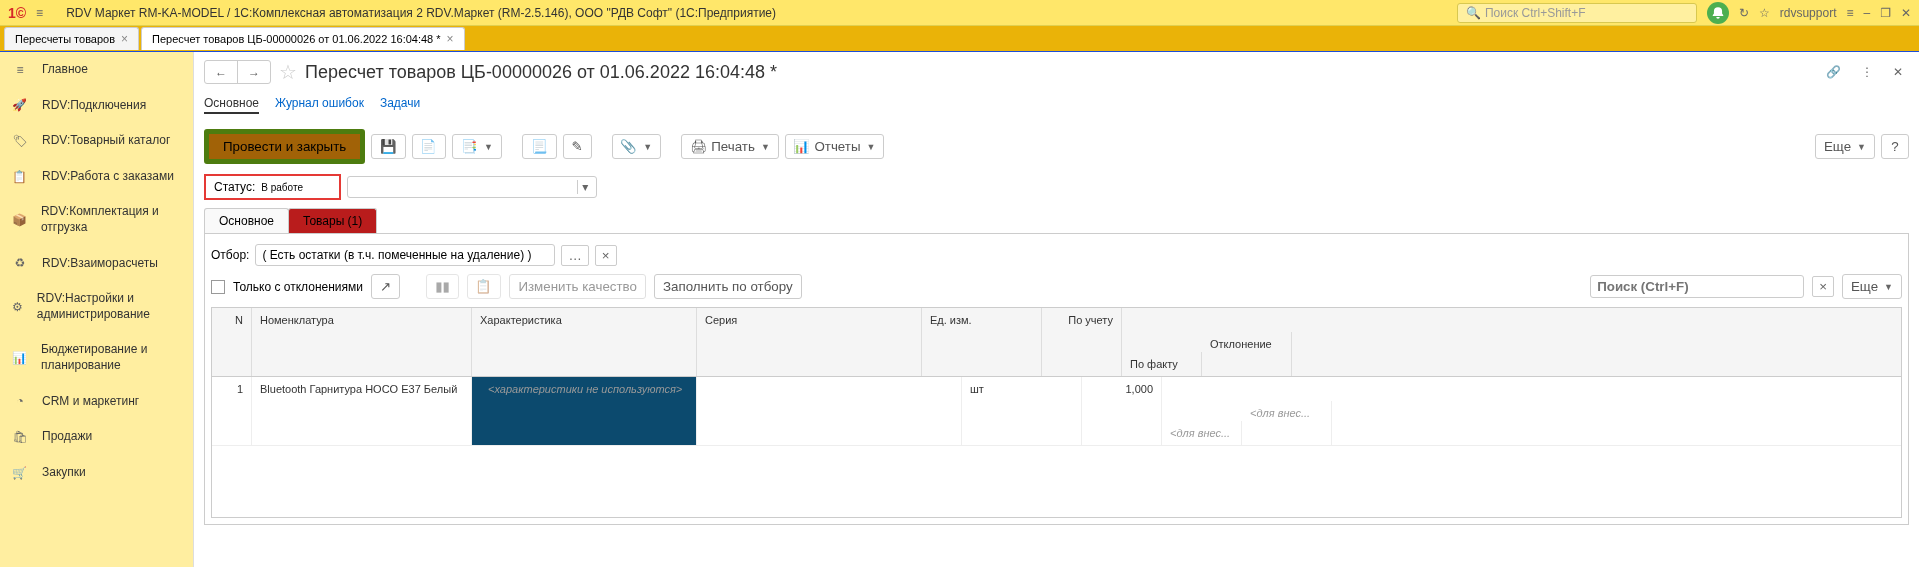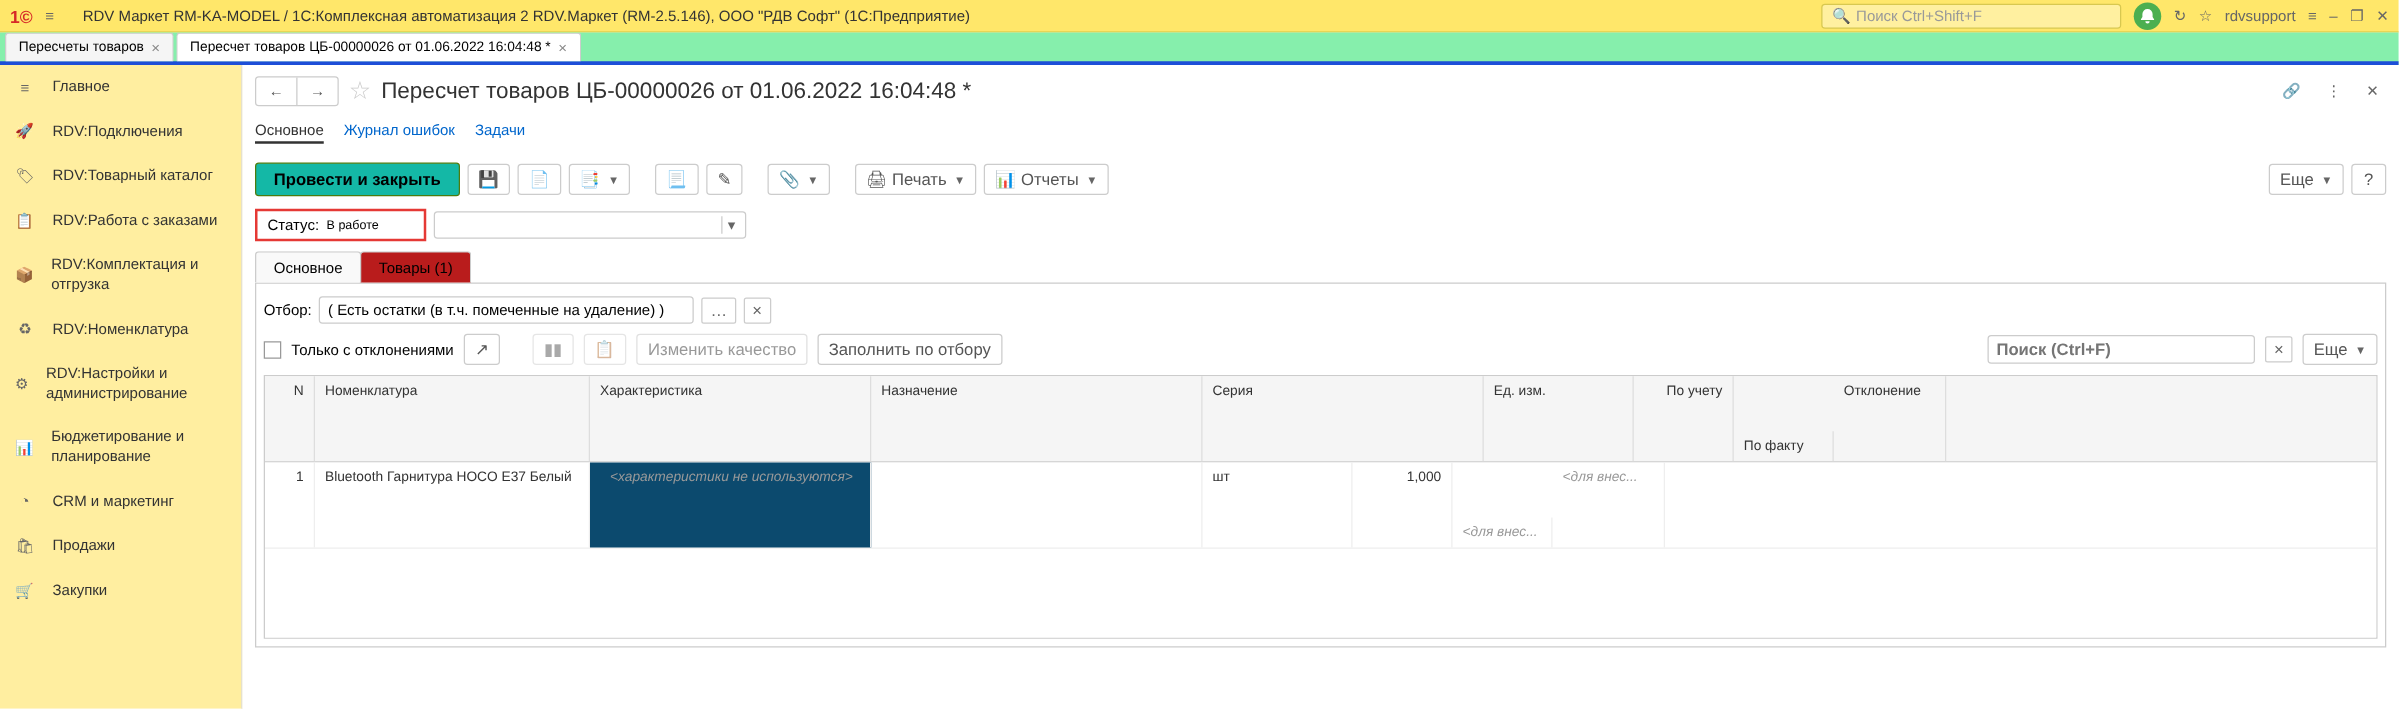--- a/index.html
+++ b/index.html
@@ -9,21 +9,21 @@
 .title-bar { height: 26px; background: #ffe76a; display: flex; align-items: center; padding: 0 8px; border-bottom: 1px solid #e0d050; }
 .logo-1c { color: #d62828; font-weight: bold; font-size: 14px; margin-right: 10px; }
 .hamburger { cursor: pointer; margin-right: 10px; color: #666; }
 .title-text { flex: 1; color: #333; font-size: 12px; margin-left: 13px; }
 .search-box { background: #fff0a0; border: 1px solid #d8c850; border-radius: 3px; padding: 2px 8px; width: 240px; color: #888; display: flex; align-items: center; }
 .title-icons { display: flex; align-items: center; gap: 10px; margin-left: 10px; }
 .title-icon { color: #666; cursor: pointer; display: flex; align-items: center; }
 .badge-green { background: #4caf50; border-radius: 50%; width: 22px; height: 22px; display: flex; align-items: center; justify-content: center; }
 
 
-.tabs-bar { height: 26px; background: #86efac; display: flex; align-items: flex-start; padding: 0 0 0 4px; border-bottom: 3px solid #1d4ed8; }
+.tabs-bar { height: 26px; background: #eab308; display: flex; align-items: center; padding: 0 0 0 4px; border-bottom: 1px solid #1d4ed8; }
 .app-tab { padding: 4px 10px; border: 1px solid #ccc; border-bottom: none; background: #fff; margin-right: 2px; display: flex; align-items: center; gap: 6px; font-size: 11px; border-radius: 3px 3px 0 0; }
 .app-tab.inactive { background: #f5f5f5; }
 .tab-close { color: #888; cursor: pointer; font-size: 12px; }
 
 
 .main { display: flex; height: 515px; }
 .sidebar { width: 194px; background: #ffeea0; border-right: 1px solid #ddd; overflow-y: auto; }
 .sidebar-item { padding: 10px 12px; display: flex; align-items: center; gap: 14px; cursor: pointer; color: #333; font-size: 12px; }
 .sidebar-icon { width: 16px; color: #666; text-align: center; }
 .sidebar-label { line-height: 1.3; }
@@ -37,21 +37,21 @@
 .doc-title { font-size: 18px; color: #333; flex: 1; }
 .header-right { display: flex; gap: 8px; }
 .hdr-icon-btn { padding: 4px 6px; color: #666; cursor: pointer; }
 
 .subtabs { display: flex; gap: 16px; padding: 2px 0 6px 0; border-bottom: 1px solid transparent; }
 .subtab { color: #333; cursor: pointer; padding: 2px 0; }
 .subtab.active { border-bottom: 2px solid #333; }
 .subtab.link { color: #0066cc; }
 
 .toolbar { display: flex; align-items: center; gap: 6px; padding: 8px 0; flex-wrap: wrap; }
-.btn-yellow { background: #14b8a6; border: 1px solid #4d7c0f; padding: 5px 14px; border-radius: 3px; cursor: pointer; font-weight: 700; }
+.btn-yellow { background: #a16207; border: 5px solid #4d7c0f; padding: 5px 14px; border-radius: 3px; cursor: pointer; font-weight: 400; }
 .btn-icon { border: 1px solid #ccc; background: #fff; padding: 4px 8px; border-radius: 3px; cursor: pointer; display: flex; align-items: center; gap: 4px; color: #555; min-width: 28px; justify-content: center; }
 .toolbar-spacer { flex: 1; }
 
 .status-row { display: flex; align-items: center; gap: 6px; padding: 2px 0 8px 0; }
 .status-box { border: 2px solid #e53935; padding: 4px 8px; display: flex; align-items: center; gap: 6px; }
 .status-input { border: none; outline: none; width: 70px; font-size: 10px; }
 .status-combo { border: 1px solid #ccc; padding: 3px 4px; border-radius: 3px; width: 250px; display: flex; }
 .combo-val { flex: 1; }
 .combo-btn { border-left: 1px solid #ccc; padding: 0 4px; cursor: pointer; color: #666; }
 
@@ -76,21 +76,21 @@
 .td.placeholder { color: #999; font-style: italic; }
 .td.cell-selected { background: #0c4a6e; padding-left: 16px; }
 .col-n { width: 40px; text-align: right; }
 .col-nom { width: 220px; }
 .col-char { width: 225px; }
 .col-naz { width: 265px; }
 .col-ser { width: 225px; }
 .col-ed { width: 120px; }
 .col-uch { width: 80px; text-align: right; }
 .col-fact { width: 80px; margin-top: 44px; }
-.col-otk { width: 90px; }
+.col-otk { width: 90px; margin-top: 24px; }
 .table-body { height: 140px; background: #fff; }
 
 .caret { font-size: 9px; margin-left: 2px; color: #666; }
 
 svg { display: block; }
 </style>
 </head>
 <body>
 
 <div class="title-bar">
@@ -146,21 +146,21 @@
     <div class="sidebar-item">
         <span class="sidebar-icon">📋</span>
         <span class="sidebar-label">RDV:Работа с заказами</span>
       </div>
     <div class="sidebar-item">
         <span class="sidebar-icon">📦</span>
         <span class="sidebar-label">RDV:Комплектация и отгрузка</span>
       </div>
     <div class="sidebar-item">
         <span class="sidebar-icon">♻</span>
-        <span class="sidebar-label">RDV:Номенклатура</span>
+        <span class="sidebar-label">RDV:Взаиморасчеты</span>
       </div>
     <div class="sidebar-item">
         <span class="sidebar-icon">⚙</span>
         <span class="sidebar-label">RDV:Настройки и администрирование</span>
       </div>
     <div class="sidebar-item">
         <span class="sidebar-icon">📊</span>
         <span class="sidebar-label">Бюджетирование и планирование</span>
       </div>
     <div class="sidebar-item">
@@ -261,21 +261,20 @@
             <span>Еще</span>
             <span class="caret">▼</span>
           </button>
       </div>
 
       <div class="table">
         <div class="thead">
           <div class="th col-n">N</div>
           <div class="th col-nom">Номенклатура</div>
           <div class="th col-char">Характеристика</div>
-          <div class="th col-naz">Назначение</div>
           <div class="th col-ser">Серия</div>
           <div class="th col-ed">Ед. изм.</div>
           <div class="th col-uch">По учету</div>
           <div class="th col-fact">По факту</div>
           <div class="th col-otk">Отклонение</div>
         </div>
         <div class="table-body">
           <div class="trow">
             <div class="td col-n">1</div>
             <div class="td col-nom">Bluetooth Гарнитура HOCO E37 Белый</div>

